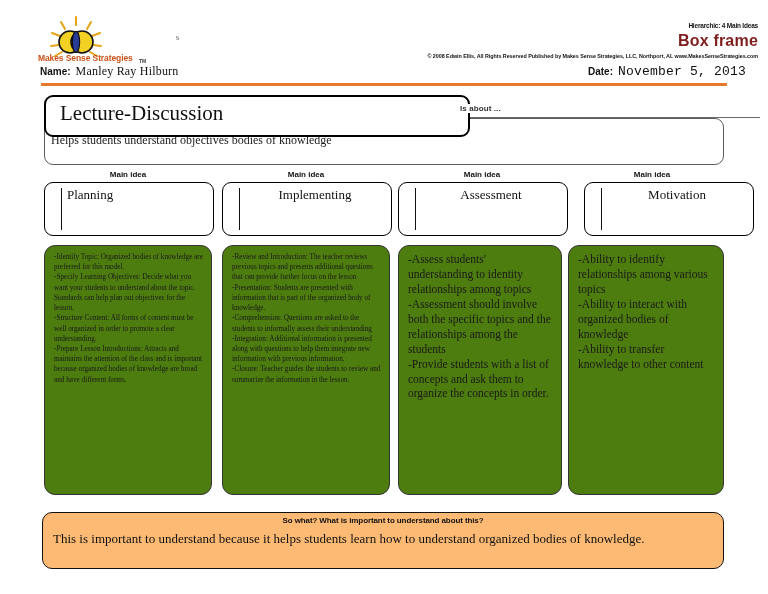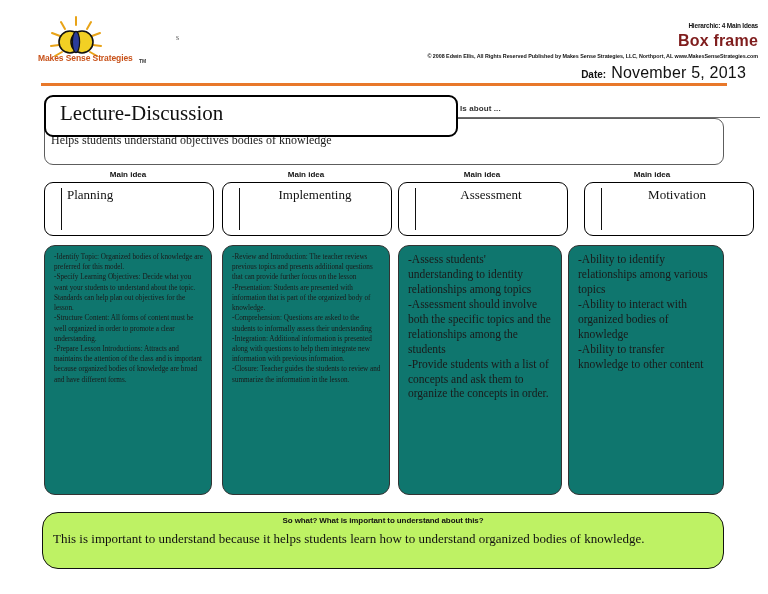--- a/index.html
+++ b/index.html
@@ -116,22 +116,22 @@
     position: absolute;
     right: 22px;
     top: 64px;
     font-family: "Liberation Sans", sans-serif;
     font-size: 10px;
     font-weight: bold;
     color: #111;
     white-space: nowrap;
   }
   .date-row .value {
-    font-family: Liberation Sans, sans-serif;
-    font-size: 16px;
+    font-family: Liberation Mono, monospace;
+    font-size: 13px;
     font-weight: normal;
     margin-left: 5px;
     letter-spacing: 0.2px;
   }
 
   .orange-rule {
     position: absolute;
     left: 41px;
     top: 83px;
     width: 686px;
@@ -143,20 +143,21 @@
   .topic-box {
     position: absolute;
     left: 44px;
     top: 95px;
     width: 410px;
     height: 38px;
     border: 2px solid #000;
     border-radius: 9px;
     background: #fff;
     z-index: 5;
+    padding-left: 12px;
   }
   .topic-text {
     position: absolute;
     left: 14px;
     top: 4px;
     font-size: 21px;
     color: #111;
     white-space: nowrap;
   }
 
@@ -239,21 +240,21 @@
     text-align: center;
   }
   .idea-text.left-align { text-align: left; }
 
   .detail-box {
     position: absolute;
     top: 245px;
     height: 250px;
     border: 1.2px solid #333;
     border-radius: 11px;
-    background: #0f766e;
+    background: #4d7c0f;
     box-sizing: border-box;
   }
   .detail-text {
     position: absolute;
     left: 9px;
     right: 8px;
     top: 6px;
     color: #1a1a1a;
     white-space: pre-line;
   }
@@ -267,22 +268,22 @@
   }
 
   
   .sowhat-box {
     position: absolute;
     left: 42px;
     top: 512px;
     width: 682px;
     height: 57px;
     border: 1.5px solid #111;
-    border-radius: 16px;
-    background: #bef264;
+    border-radius: 10px;
+    background: #fdba74;
     box-sizing: border-box;
   }
   .sowhat-label {
     position: absolute;
     left: 0; right: 0;
     top: 3px;
     text-align: center;
     font-family: "Liberation Sans", sans-serif;
     font-size: 8px;
     font-weight: bold;
@@ -322,20 +323,23 @@
     </svg>
     <span class="logo-tm">TM</span>
   </div>
   <div class="logo-caption">Makes Sense Strategies</div>
   <div class="stray-s">s</div>
 
   <div class="hierarchic">Hierarchic: 4 Main Ideas</div>
   <div class="boxframe-title">Box frame</div>
   <div class="copyright">© 2008 Edwin Ellis, All Rights Reserved   Published by Makes Sense Strategies, LLC, Northport, AL   www.MakesSenseStrategies.com</div>
 
+  <div class="name-row">
+    <span>Name:</span><span class="value">Manley Ray Hilburn</span>
+  </div>
 
   <div class="date-row">
     <span>Date:</span><span class="value">November 5, 2013</span>
   </div>
 
   <div class="orange-rule"></div>
 </div>
 
 <div class="isabout-rule"></div>
 <div class="isabout-label">Is about ...</div>

